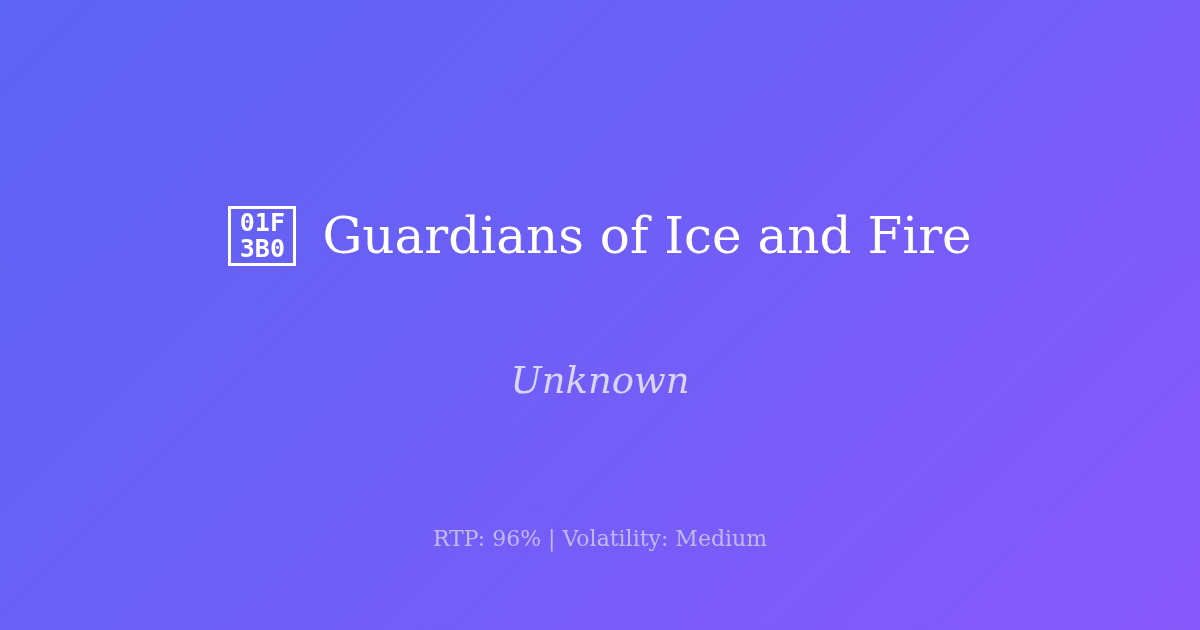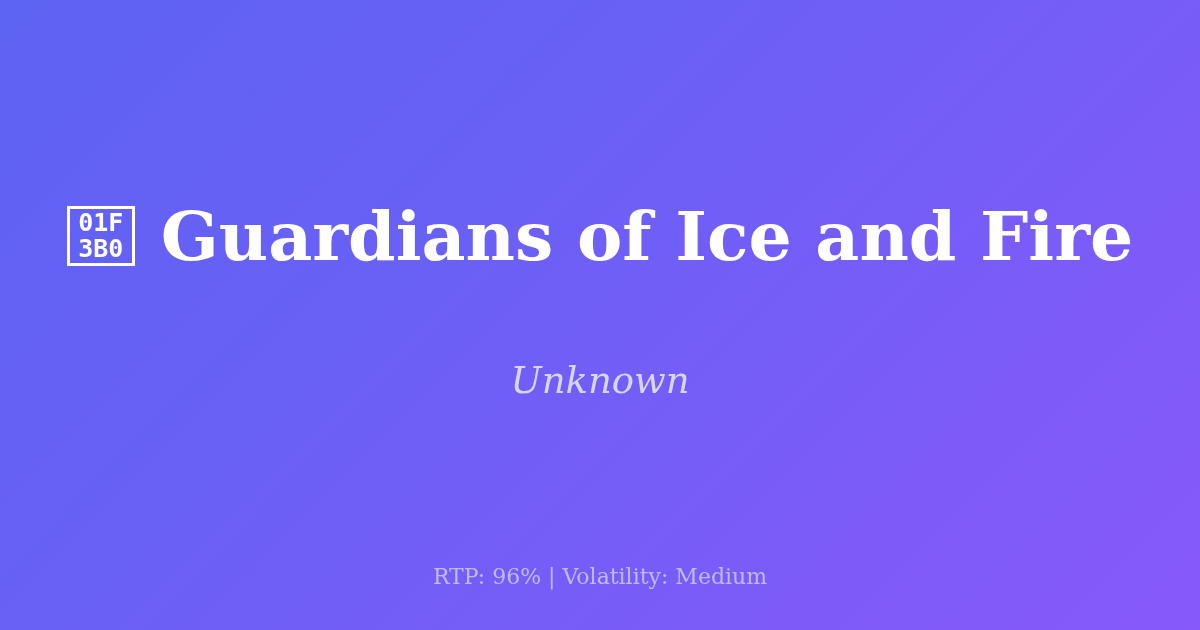--- a/index.html
+++ b/index.html
@@ -71,22 +71,22 @@
     font-size: 25px;
     font-weight: 700;
     letter-spacing: 0px;
     color: #ffffff;
     line-height: 26px;
     text-align: center;
   }
 
   .card-title {
     font-family: "DejaVu Serif", "Liberation Serif", serif;
-    font-weight: 700;
-    font-size: 68px;
+    font-weight: 400;
+    font-size: 50px;
     line-height: 1;
     color: #ffffff;
     white-space: nowrap;
     letter-spacing: 0px;
   }
 
   
   .card-subtitle {
     position: absolute;
     top: 362px;
@@ -106,21 +106,20 @@
     position: absolute;
     top: 528px;
     left: 0;
     width: 1200px;
     text-align: center;
     font-family: "DejaVu Serif", "Liberation Serif", serif;
     font-weight: 400;
     font-size: 22px;
     line-height: 1;
     color: #c0b9ee;
-    margin-top: 38px;
   }
 </style>
 </head>
 <body>
 
 <div id="og-card">
 
   <div class="title-row">
     <div class="title-row-inner">
 

